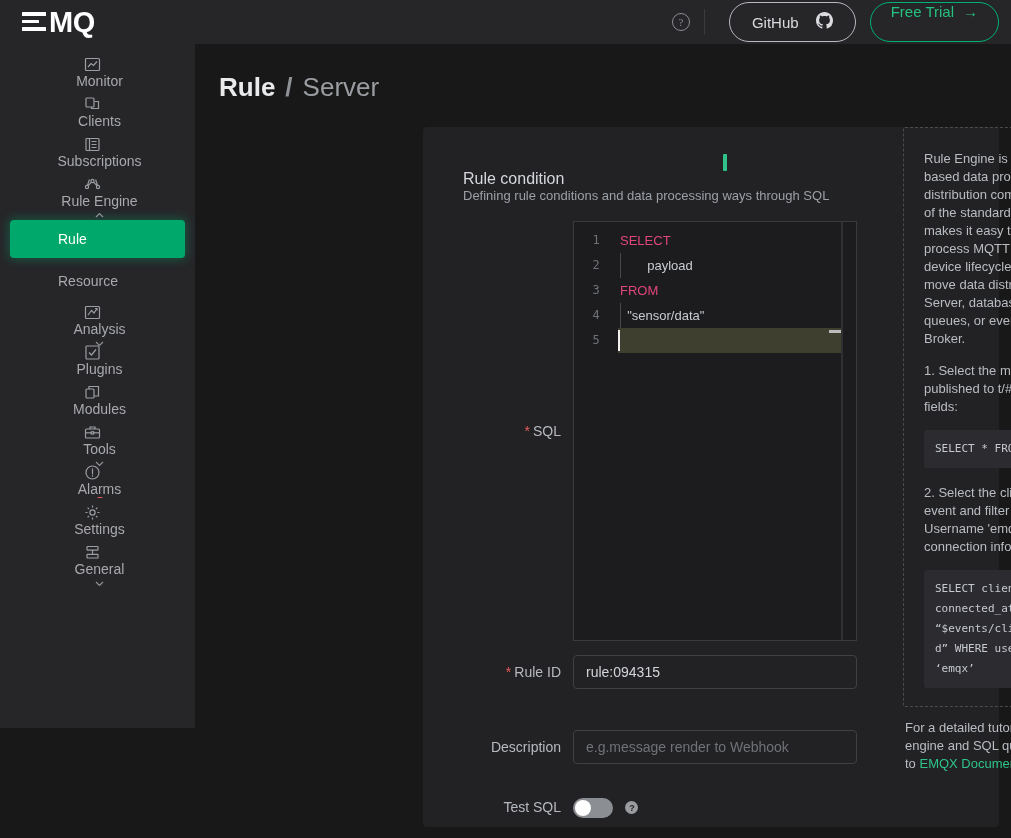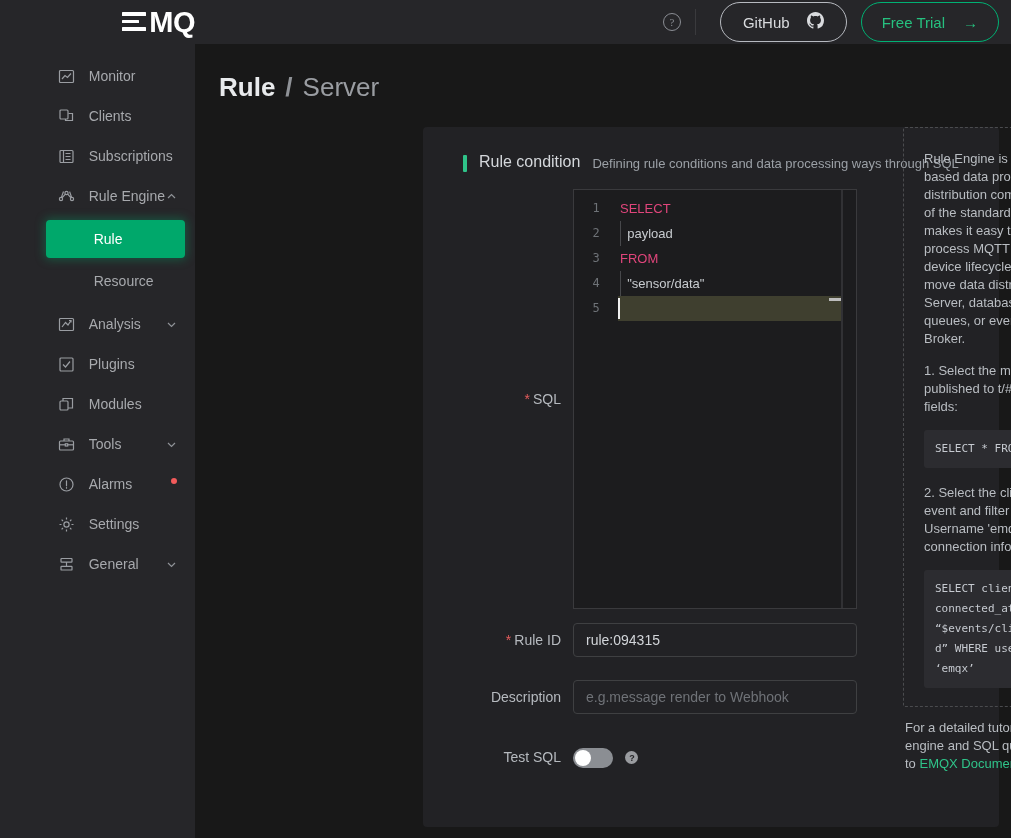--- a/index.html
+++ b/index.html
@@ -7,26 +7,25 @@
     width: 1011px; height: 838px;
     overflow: hidden;
     background: #181818;
     font-family: "Liberation Sans", sans-serif;
     color: #c0c4cc;
   }
   .app { display: flex; width: 1011px; height: 838px; }
 
   
   .sidebar {
-    width: 195px; min-width: 195px; height: 838px;
+    width: 195px; min-width: 195px; height: 728px;
     background: #262629;
     display: flex; flex-direction: column;
     overflow: hidden;
     position: relative;
-    align-items: flex-end;
   }
   .logo-wrap {
     height: 44px; display: flex; align-items: center;
     padding-left: 22px;
   }
   .logo { display: flex; align-items: center; }
   .logo-e {
     display: inline-flex; flex-direction: column; justify-content: center;
     gap: 4px; margin-right: 3px; padding-bottom: 1px;
   }
@@ -37,21 +36,21 @@
   .logo-txt {
     font-size: 29px; font-weight: 700; color: #fff;
     letter-spacing: -0.5px; line-height: 1;
   }
 
   .nav { padding-top: 12px; flex: 1; }
   .nav-item {
     display: flex; align-items: center;
     height: 40px; padding: 0 18px 0 22px;
     color: #a7a9ad; font-size: 14px;
-    cursor: pointer; position: relative;
+    cursor: pointer; position: relative; flex-direction: column;
   }
   .nav-item .ico {
     width: 17px; height: 17px; margin-right: 14px;
     display: inline-flex; align-items: center; justify-content: center;
     flex: 0 0 17px;
   }
   .nav-item .ico svg { display: block; }
   .nav-label { flex: 1; white-space: nowrap; }
   .chev {
     width: 12px; height: 12px; flex: 0 0 12px;
@@ -92,21 +91,21 @@
   .vdiv { width: 1px; height: 26px; background: #3a3a3d; margin-right: 24px; }
   .btn-github {
     height: 40px; padding: 0 22px; border-radius: 20px;
     border: 1px solid #b7bac0; color: #d9dbde; background: transparent;
     display: flex; align-items: center; gap: 17px;
     font-size: 15px; cursor: pointer; margin-right: 14px;
   }
   .btn-trial {
     height: 40px; padding: 0 20px; border-radius: 20px;
     border: 1px solid #00b173; color: #26c07f; background: transparent;
-    display: flex; align-items: center; gap: 18px;
+    display: flex; gap: 9px;
     font-size: 15px; cursor: pointer;
   }
 
   .breadcrumb {
     padding: 28px 0 0 24px;
     font-size: 26px; font-weight: 700; color: #e8eaec;
     display: flex; align-items: baseline; gap: 10px;
   }
   .bc-sep { color: #8f9297; font-weight: 700; }
   .bc-cur { color: #9a9da2; font-weight: 400; }
@@ -114,22 +113,22 @@
   .card {
     margin: 24px 12px 0 228px;
     background: #222225;
     border-radius: 4px;
     min-height: 700px;
     padding: 26px 0 0 0;
     position: relative;
   }
 
   .sec-head {
-    display: flex; align-items: flex-end;
-    padding-left: 40px; margin-bottom: 18px;
+    display: flex; align-items: flex-start;
+    padding-left: 40px; margin-bottom: 18px; flex-direction: column;
   }
   .sec-bar {
     width: 4px; height: 17px; background: #2fc389;
     border-radius: 1px; margin-right: 12px; align-self: center;
     position: relative; top: 1px;
   }
   .sec-title { font-size: 16px; color: #d4d7db; margin-right: 12px; }
   .sec-sub { font-size: 13px; color: #9ba0a6; }
 
   .form-row { display: flex; align-items: center; margin-bottom: 0; }
@@ -161,21 +160,21 @@
   }
   .cl { height: 25px; line-height: 25px; white-space: pre; padding-left: 2px; position: relative; }
   .cl.active { background: #3f3f2f; }
   .cl.active::before {
     content: ""; position: absolute; left: 0px; top: 2px;
     width: 2px; height: 21px; background: #f0f0f0;
   }
   .indent-guide { position: absolute; left: 2px; top: 0; width: 1px; height: 25px; background: #47484b; }
   .kw { color: #e0457b; }
   .str { color: #c8ccd0; }
-  .plain { color: #c8ccd0; }
+  .plain { color: #c8ccd0; padding-left: 20px; }
   .ed-scroll-col {
     position: absolute; right: 14px; top: 0; bottom: 0;
     width: 1px; background: #313134;
   }
   .ed-scroll-col2 {
     position: absolute; right: 0px; top: 0; bottom: 0;
     width: 14px; background: #1c1c1e; border-left: 1px solid #313134;
   }
   .ed-thumb {
     position: absolute; right: 15px; top: 108px;
@@ -458,21 +457,21 @@
             <div class="cl"><span class="kw">FROM</span></div>
             <div class="cl"><span class="indent-guide"></span><span class="str">  "sensor/data"</span></div>
             <div class="cl active"><span class="plain"></span></div>
           </div>
           <div class="ed-scroll-col"></div>
           <div class="ed-scroll-col2"></div>
           <div class="ed-thumb"></div>
         </div>
       </div>
 
-      <div class="form-row" style="margin-bottom:23px;">
+      <div class="form-row" style="margin-bottom:41px;">
         <div class="form-label">
           <span class="req">*</span><span>Rule ID</span>
         </div>
         <input class="field" type="text" value="rule:094315" style="">
       </div>
 
       <div class="form-row" style="margin-bottom:26px;">
         <div class="form-label">
           <span>Description</span>
         </div>

